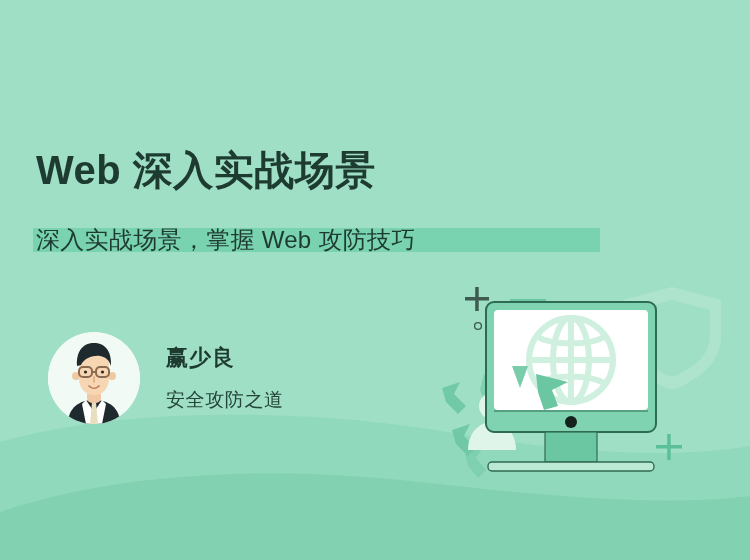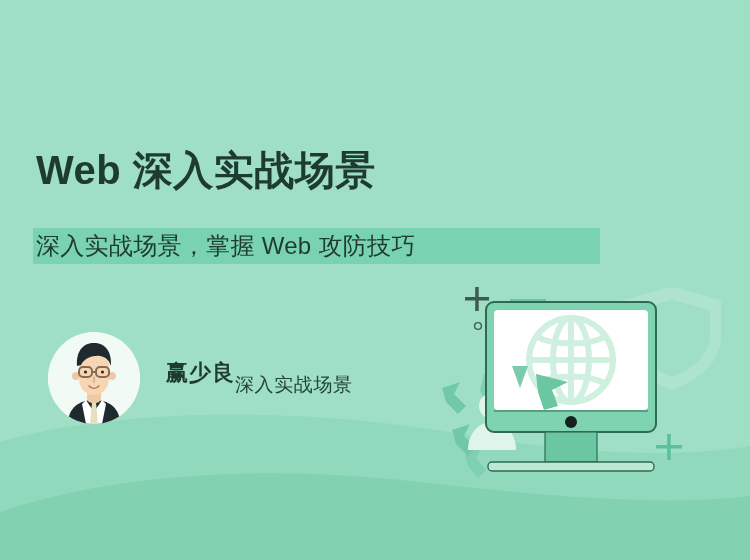--- a/index.html
+++ b/index.html
@@ -51,21 +51,21 @@
     letter-spacing: 0.5px;
     line-height: 54px;
     color: #1E3B31;
     white-space: nowrap;
   }
 
   .subtitle-wrap {
     position: absolute;
     left: 33px;
     top: 228px;
-    height: 36px;
+    height: 24px;
     background: #79D2B0;
     padding: 0 0 0 3px;
     width: 567px;
     box-sizing: border-box;
     display: flex;
     align-items: center;
   }
 
   .subtitle {
     margin: 0;
@@ -92,21 +92,21 @@
     border-radius: 50%;
     overflow: hidden;
     background: #F4FBF6;
     flex: 0 0 auto;
     position: relative;
   }
 
   .author-text {
     margin-left: 26px;
     display: flex;
-    flex-direction: row;
+    flex-direction: column;
     justify-content: center;
   }
 
   .author-name {
     font-size: 22px;
     font-weight: 700;
     color: #1E3B31;
     line-height: 30px;
     letter-spacing: 1px;
     white-space: nowrap;
@@ -229,17 +229,17 @@
         <circle cx="37.5" cy="40" r="1.6" fill="#2B2B2B"></circle>
         <circle cx="54.5" cy="40" r="1.6" fill="#2B2B2B"></circle>
 
         <path d="M46 45 L46 50" stroke="#D9A97F" stroke-width="1.6" fill="none" stroke-linecap="round"></path>
         <path d="M41 54 C44 57, 48 57, 51 54" stroke="#B5714F" stroke-width="1.6" fill="none" stroke-linecap="round"></path>
       </svg>
     </div>
 
     <div class="author-text">
       <span class="author-name">赢少良</span>
-      <span class="author-role">深入实战场景</span>
+      <span class="author-role">安全攻防之道</span>
     </div>
   </div>
 
 </div>
 
 </body></html>

